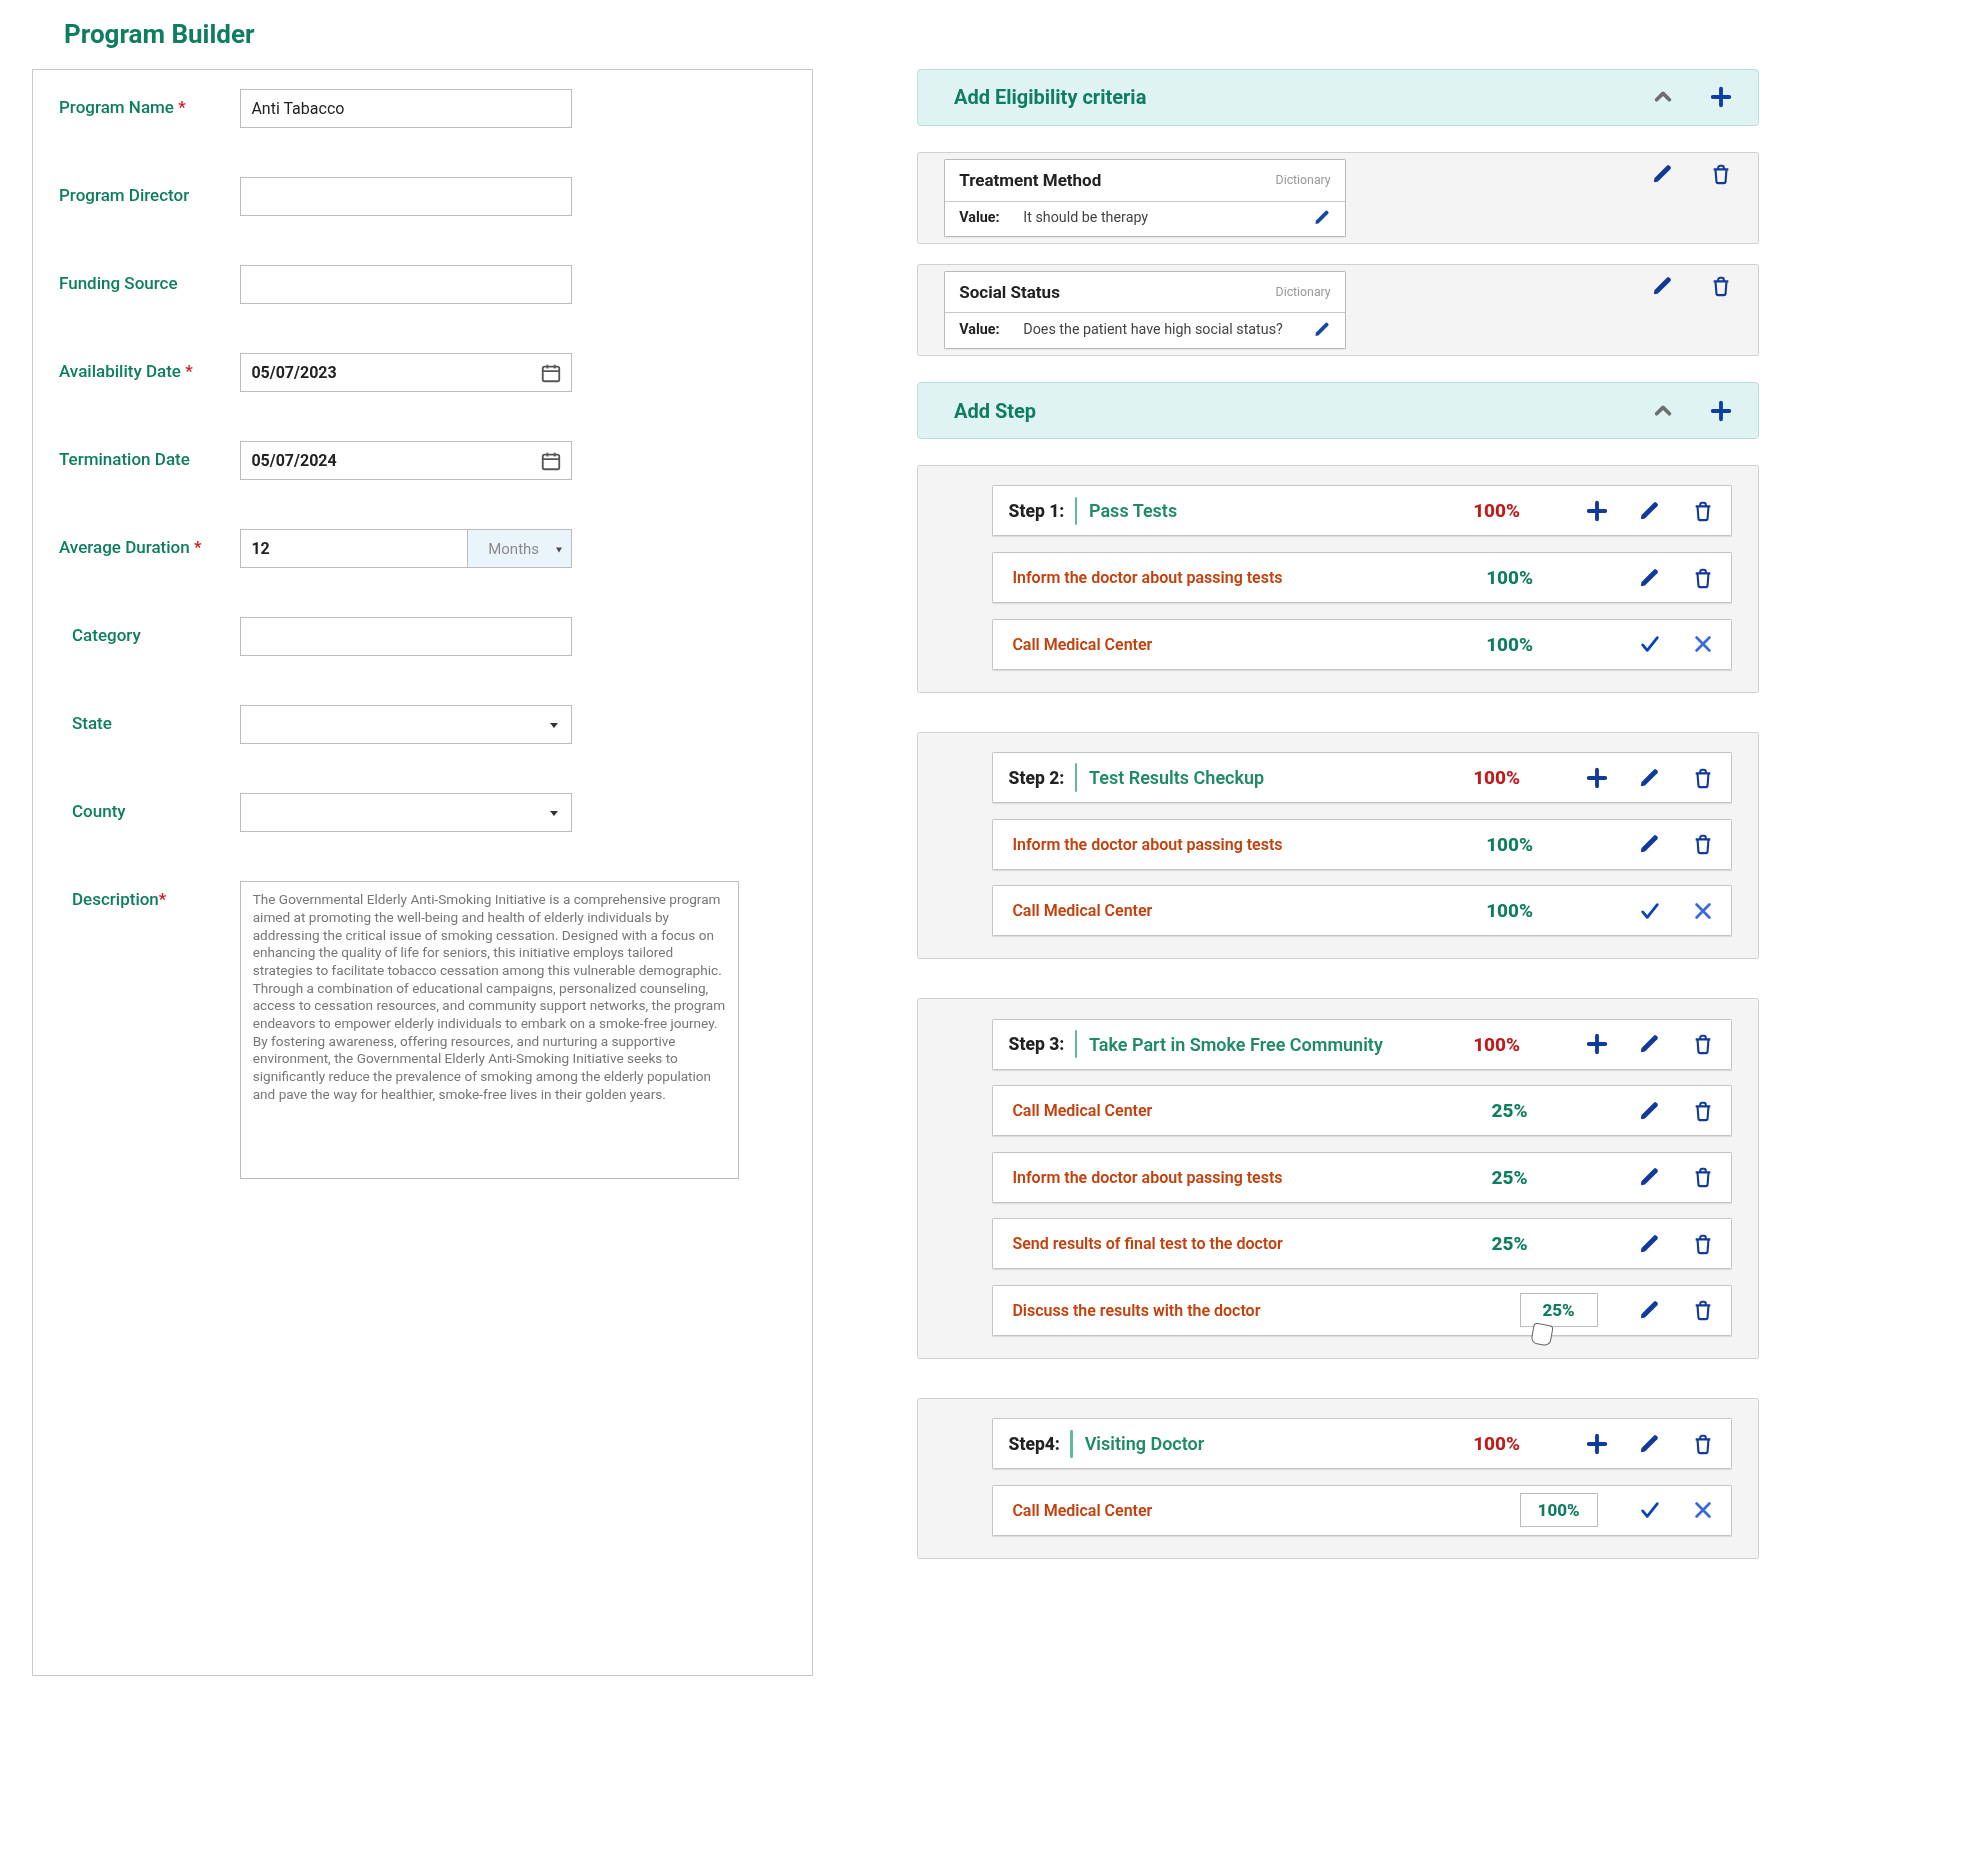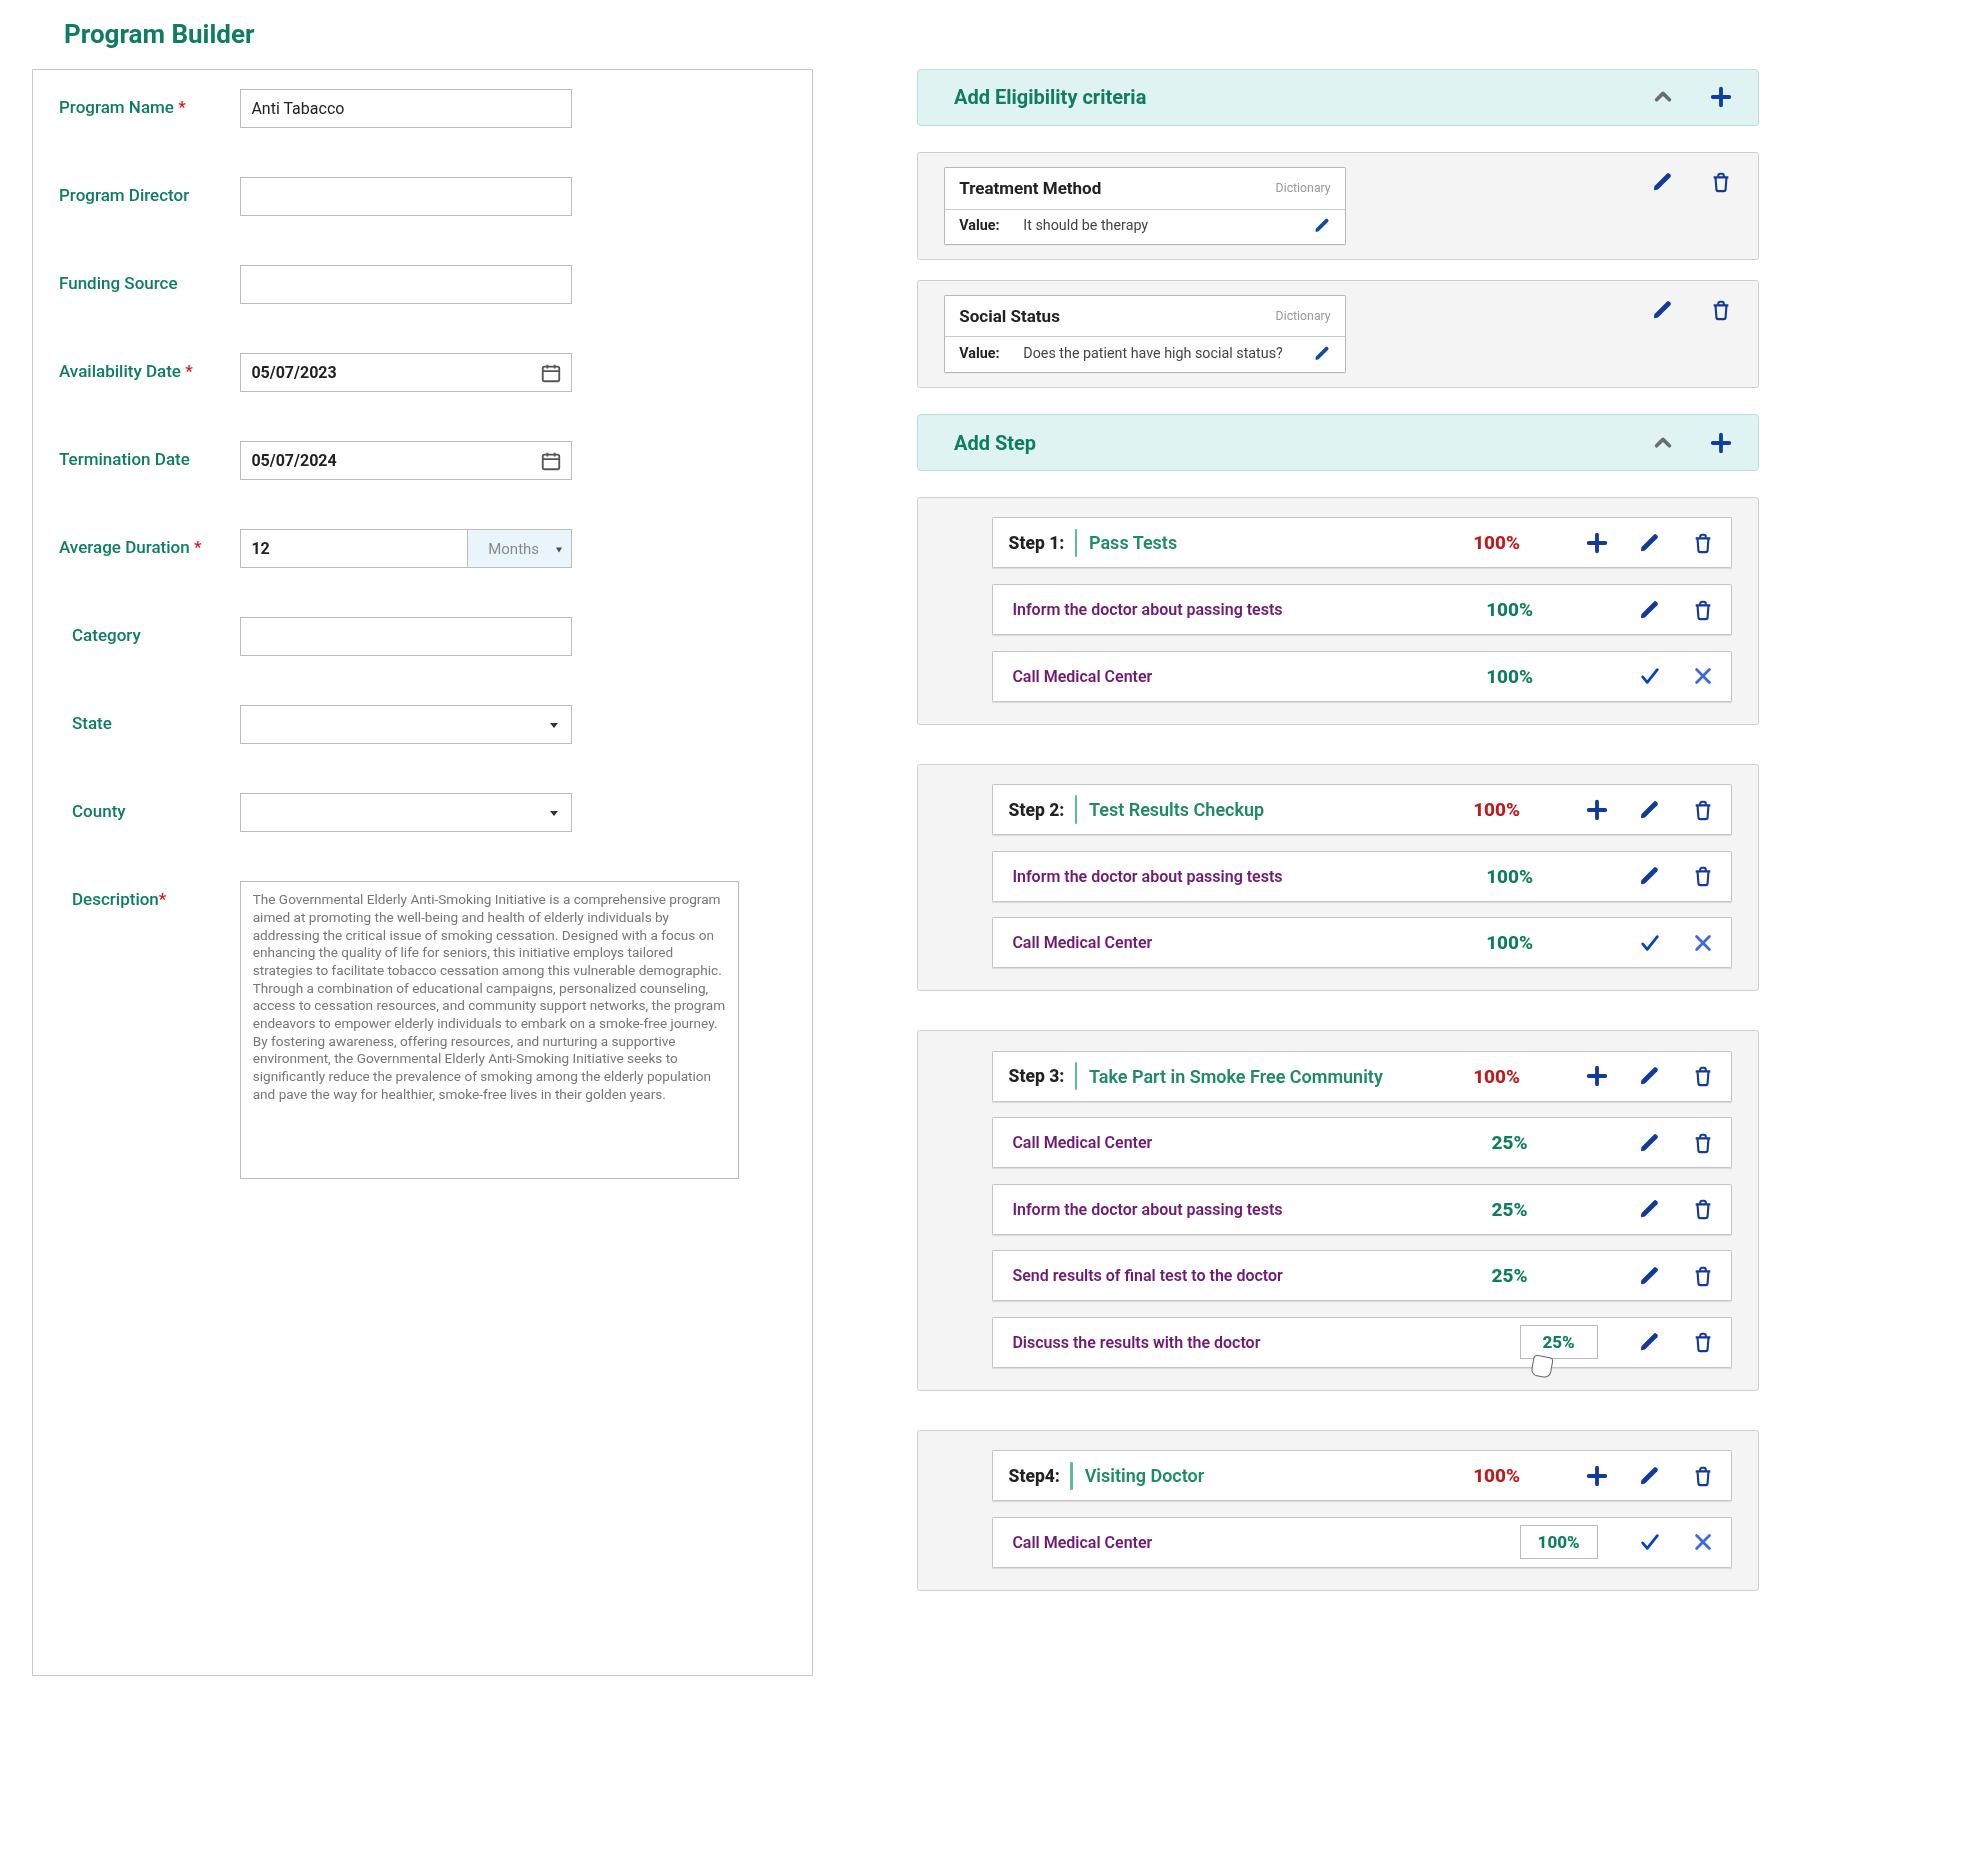--- a/index.html
+++ b/index.html
@@ -129,21 +129,21 @@
     font-weight: 700;
     color: #0f7d5f;
   }
   .sh-icons { display: flex; gap: 36px; align-items: center; }
   .icon-plus { width: 23px; height: 23px; cursor: pointer; }
   .icon-chev { width: 21px; height: 21px; cursor: pointer; color:#6d6d6d; }
   .criteria-block {
     background: #f4f4f4;
     border: 1px solid #cfcfcf;
     border-radius: 2.6px;
-    padding: 14px 26px;
+    padding: 6px 26px;
     display: flex; gap: 19.4px; align-items: flex-start;
   }
   .criteria-card {
     background: #fff;
     border: 1px solid #b8b8b8;
     border-radius: 1.3px;
     width: 402px;
     box-shadow: 0 0.6px 0 #ddd;
   }
   .cc-head {
@@ -180,21 +180,21 @@
   .substep-row:last-child { margin-bottom: 0; }
   .step-header-row { height: 51px; padding: 0 17px 0 15.6px; }
   .substep-row     { height: 51px; padding: 0 17px 0 19.4px; }
   .step-label { font-size: 17.5px; font-weight: 800; color: #222; margin-right: 10.4px; }
   .step-sep {
     width: 2.6px; height: 28.5px;
     background: #5fb99d; border-radius: 1.3px;
     margin-right: 11.7px;
   }
   .step-name { font-size: 18px; font-weight: 600; color: #1f8a68; flex:1; }
-  .substep-name { font-size: 16px; font-weight: 600; color: #701a75; flex:1; }
+  .substep-name { font-size: 16px; font-weight: 600; color: #c2410c; flex:1; }
   .pct { font-size: 19px; font-weight: 800; color: #c01a1a; width: 84px; text-align: center; }
   .pct-green { color: #0f7d5f; }
   .pct-box {
     border: 1px solid #bcbcbc; background:#fff;
     width: 78px; height: 34px; display:flex; align-items:center; justify-content:center;
     font-size: 17px; font-weight: 800; color:#0f7d5f;
   }
   .row-actions { display:flex; gap: 31px; align-items:center; margin-left: 19.4px; min-width: 143px; justify-content:flex-end; }
   .row-actions.trail { min-width: 97px; }
   .cursor-hand {

